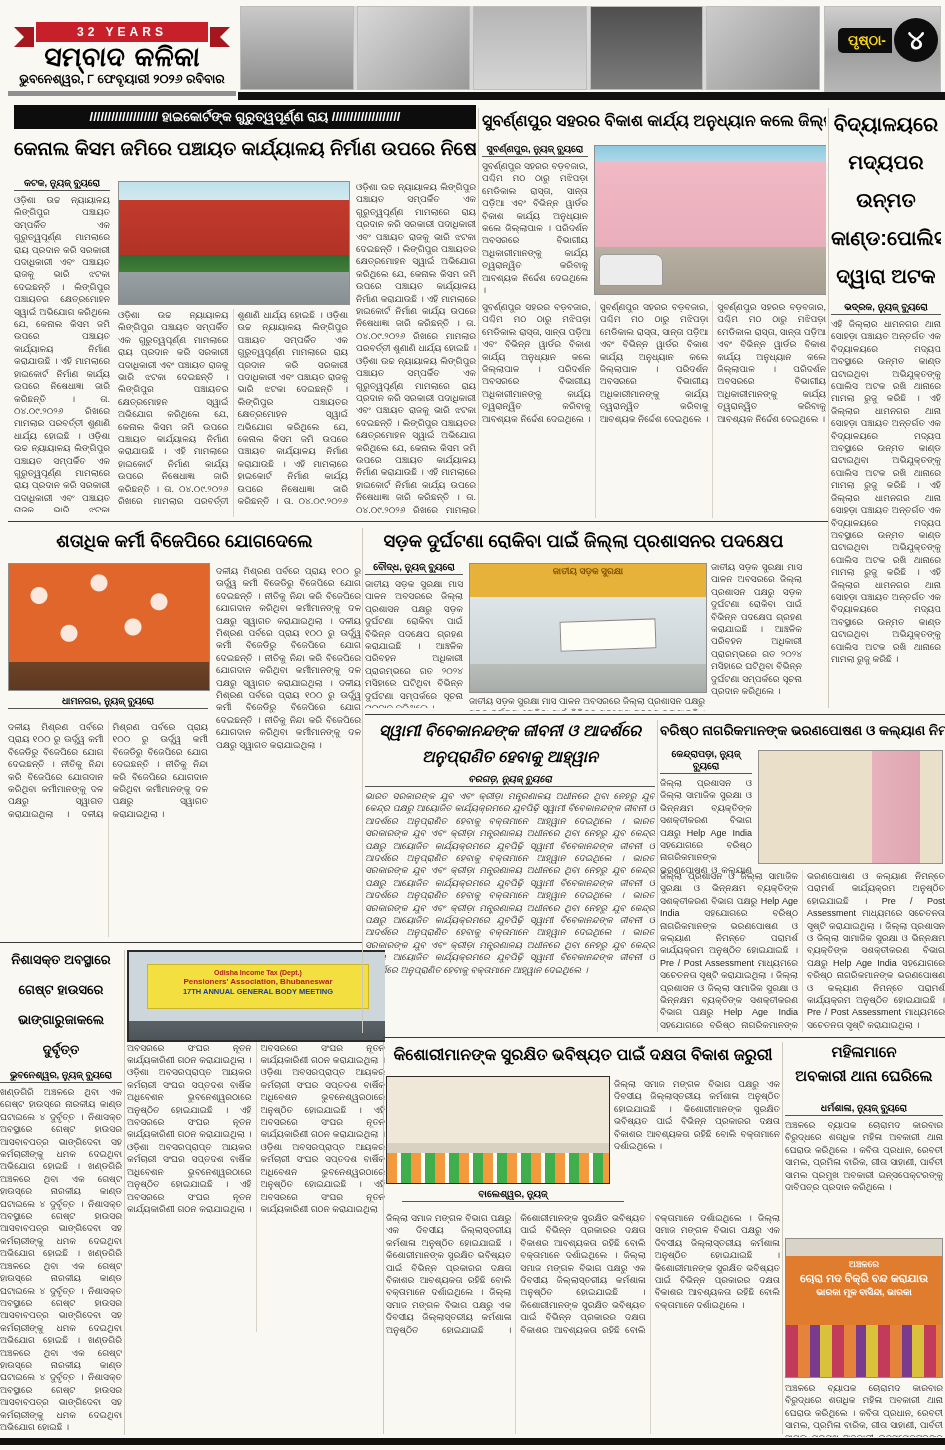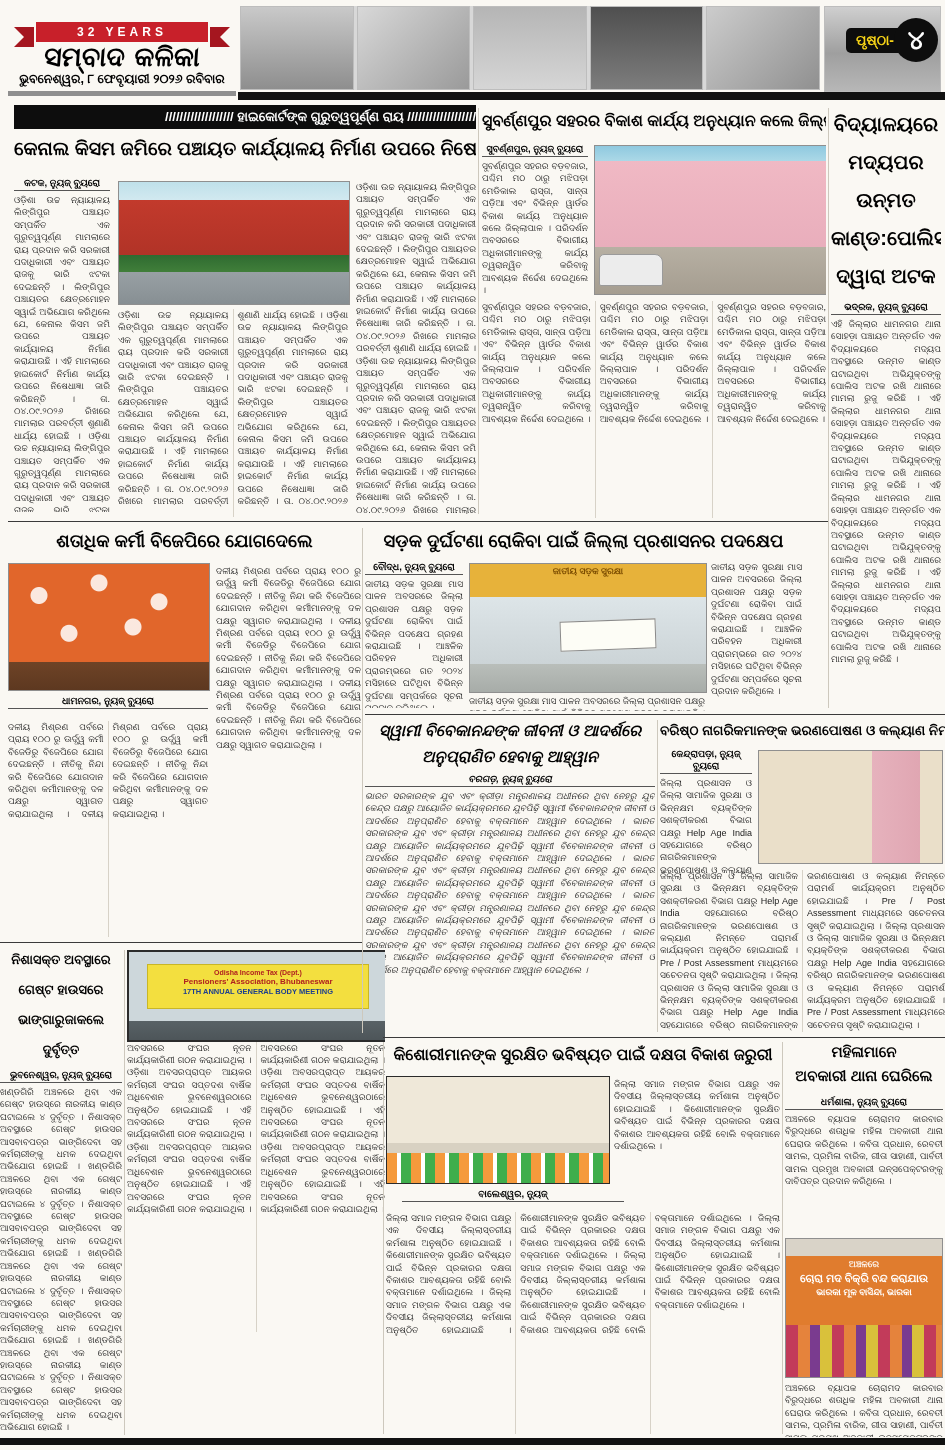--- a/index.html
+++ b/index.html
@@ -14,29 +14,29 @@
   .ribbon:after{right:-22px;border-right-color:transparent;}
   .logo{font-family:"DejaVu Serif","Liberation Serif",serif;font-weight:bold;font-size:27px;
         line-height:30px;color:#000;transform:skewX(-4deg);}
   .dateline{font-weight:bold;font-size:12.5px;margin-top:0;color:#000;}
   .mast-rule{height:5px;background:#8f8f8f;margin-top:4px;}
   .photo-strip{position:absolute;left:240px;top:6px;width:580px;height:84px;display:flex;gap:3px;
                background:#d8d8d8;padding:0;}
   .strip-ph{flex:1;border:1px solid #bdbdbd;}
   .hdr-right{position:absolute;left:824px;top:6px;width:115px;height:84px;border:1px solid #bdbdbd;
              background:linear-gradient(180deg,#cfcfcf 0%,#9f9f9f 55%,#b7b7b7 100%);}
-  .page-badge{position:absolute;right:2px;top:16px;height:34px;display:flex;align-items:center;}
+  .page-badge{position:absolute;right:2px;top:16px;height:34px;display:flex;align-items:center;gap:8px;}
   .page-badge .stem{background:#0d0d0d;color:#f7d417;font-weight:bold;font-size:14px;
                     padding:4px 6px 4px 10px;border-radius:5px 0 0 5px;}
   .page-badge .bow{width:44px;height:44px;margin-left:-6px;background:#0d0d0d;border-radius:50%;
                    color:#fff;font-weight:bold;font-size:26px;display:flex;align-items:center;justify-content:center;}
   .hdr-bar{position:absolute;left:238px;top:92px;width:707px;height:8px;background:#111;}
   
   .art{position:absolute;overflow:hidden;}
-  .kicker{background:#0d0d0d;color:#fff;font-weight:bold;text-align:right;font-size:13px;
+  .kicker{background:#0d0d0d;color:#fff;font-weight:bold;text-align:center;font-size:13px;
           height:24px;line-height:24px;white-space:nowrap;overflow:hidden;}
   .hl{font-weight:bold;color:#000;text-align:center;overflow:hidden;}
   .nowrap{white-space:nowrap;}
   .byline{font-weight:bold;font-size:9.5px;text-align:center;color:#000;
           border-bottom:1px solid #555;padding-bottom:1px;margin-bottom:3px;}
   .body{font-size:9px;line-height:1.38;text-align:justify;color:#1a1a1a;overflow:hidden;}
   .cols2{column-count:2;column-gap:9px;column-rule:1px solid #d7d2c7;}
   .cols3{column-count:3;column-gap:9px;column-rule:1px solid #d7d2c7;}
   .abs{position:absolute;}
   .photo{position:absolute;border:1px solid #8f8f8f;overflow:hidden;}
@@ -218,21 +218,21 @@
     </div>
     <div class="body abs" style="left:228px;top:38px;width:166px;height:130px;">ଜିଲ୍ଲା ସମାଜ ମଙ୍ଗଳ ବିଭାଗ ପକ୍ଷରୁ ଏକ ଦିବସୀୟ ଜିଲ୍ଲାସ୍ତରୀୟ କର୍ମଶାଳା ଅନୁଷ୍ଠିତ ହୋଇଯାଇଛି । କିଶୋରୀମାନଙ୍କ ସୁରକ୍ଷିତ ଭବିଷ୍ୟତ ପାଇଁ ବିଭିନ୍ନ ପ୍ରକାରର ଦକ୍ଷତା ବିକାଶର ଆବଶ୍ୟକତା ରହିଛି ବୋଲି ବକ୍ତାମାନେ ଦର୍ଶାଇଥିଲେ ।</div>
     <div class="body cols3 abs" style="left:0;top:172px;width:394px;height:222px;">ଜିଲ୍ଲା ସମାଜ ମଙ୍ଗଳ ବିଭାଗ ପକ୍ଷରୁ ଏକ ଦିବସୀୟ ଜିଲ୍ଲାସ୍ତରୀୟ କର୍ମଶାଳା ଅନୁଷ୍ଠିତ ହୋଇଯାଇଛି । କିଶୋରୀମାନଙ୍କ ସୁରକ୍ଷିତ ଭବିଷ୍ୟତ ପାଇଁ ବିଭିନ୍ନ ପ୍ରକାରର ଦକ୍ଷତା ବିକାଶର ଆବଶ୍ୟକତା ରହିଛି ବୋଲି ବକ୍ତାମାନେ ଦର୍ଶାଇଥିଲେ । ଜିଲ୍ଲା ସମାଜ ମଙ୍ଗଳ ବିଭାଗ ପକ୍ଷରୁ ଏକ ଦିବସୀୟ ଜିଲ୍ଲାସ୍ତରୀୟ କର୍ମଶାଳା ଅନୁଷ୍ଠିତ ହୋଇଯାଇଛି । କିଶୋରୀମାନଙ୍କ ସୁରକ୍ଷିତ ଭବିଷ୍ୟତ ପାଇଁ ବିଭିନ୍ନ ପ୍ରକାରର ଦକ୍ଷତା ବିକାଶର ଆବଶ୍ୟକତା ରହିଛି ବୋଲି ବକ୍ତାମାନେ ଦର୍ଶାଇଥିଲେ । ଜିଲ୍ଲା ସମାଜ ମଙ୍ଗଳ ବିଭାଗ ପକ୍ଷରୁ ଏକ ଦିବସୀୟ ଜିଲ୍ଲାସ୍ତରୀୟ କର୍ମଶାଳା ଅନୁଷ୍ଠିତ ହୋଇଯାଇଛି । କିଶୋରୀମାନଙ୍କ ସୁରକ୍ଷିତ ଭବିଷ୍ୟତ ପାଇଁ ବିଭିନ୍ନ ପ୍ରକାରର ଦକ୍ଷତା ବିକାଶର ଆବଶ୍ୟକତା ରହିଛି ବୋଲି ବକ୍ତାମାନେ ଦର୍ଶାଇଥିଲେ । ଜିଲ୍ଲା ସମାଜ ମଙ୍ଗଳ ବିଭାଗ ପକ୍ଷରୁ ଏକ ଦିବସୀୟ ଜିଲ୍ଲାସ୍ତରୀୟ କର୍ମଶାଳା ଅନୁଷ୍ଠିତ ହୋଇଯାଇଛି । କିଶୋରୀମାନଙ୍କ ସୁରକ୍ଷିତ ଭବିଷ୍ୟତ ପାଇଁ ବିଭିନ୍ନ ପ୍ରକାରର ଦକ୍ଷତା ବିକାଶର ଆବଶ୍ୟକତା ରହିଛି ବୋଲି ବକ୍ତାମାନେ ଦର୍ଶାଇଥିଲେ ।</div>
   </div>
 
   <div class="art" style="left:785px;top:1040px;width:158px;height:397px;">
     <div class="hl" style="font-size:15px;line-height:24px;">
       <div>ମହିଳାମାନେ</div>
       <div class="nowrap">ଅବକାରୀ ଥାନା ଘେରିଲେ</div>
     </div>
-    <div class="byline" style="margin-top:8px;">ଧର୍ମଶାଳା, ନ୍ୟୁଜ୍ ବ୍ୟୁରୋ</div>
+    <div class="byline" style="margin-top:14px;">ଧର୍ମଶାଳା, ନ୍ୟୁଜ୍ ବ୍ୟୁରୋ</div>
     <div class="body" style="height:84px;">ଅଞ୍ଚଳରେ ବ୍ୟାପକ ଚୋରାମଦ କାରବାର ବିରୁଦ୍ଧରେ ଶତାଧିକ ମହିଳା ଅବକାରୀ ଥାନା ଘେରାଉ କରିଥିଲେ । କବିତା ପ୍ରଧାନ, ରେବତୀ ସାମଲ, ପ୍ରମିଳା ବାରିକ, ଗୀତା ସାହାଣୀ, ପାର୍ବତୀ ସାମଲ ପ୍ରମୁଖ ଅବକାରୀ ଇନ୍ସପେକ୍ଟରଙ୍କୁ ଦାବିପତ୍ର ପ୍ରଦାନ କରିଥିଲେ ।</div>
     <div class="photo ph-protest" style="left:0;top:198px;width:156px;height:138px;">
       <div class="banner-txt">
         <div class="b1">ଅଞ୍ଚଳରେ</div>
         <div class="b2">ଚୋରା ମଦ ବିକ୍ରି ବନ୍ଦ କରାଯାଉ</div>
         <div class="b3">ଭାରକା ମୂଳ ବାସିନ୍ଦା, ଭାରକା</div>
       </div>
     </div>
     <div class="body abs" style="left:0;top:342px;width:158px;height:55px;">ଅଞ୍ଚଳରେ ବ୍ୟାପକ ଚୋରାମଦ କାରବାର ବିରୁଦ୍ଧରେ ଶତାଧିକ ମହିଳା ଅବକାରୀ ଥାନା ଘେରାଉ କରିଥିଲେ । କବିତା ପ୍ରଧାନ, ରେବତୀ ସାମଲ, ପ୍ରମିଳା ବାରିକ, ଗୀତା ସାହାଣୀ, ପାର୍ବତୀ ସାମଲ ପ୍ରମୁଖ ଅବକାରୀ ଇନ୍ସପେକ୍ଟରଙ୍କୁ ଦାବିପତ୍ର ପ୍ରଦାନ କରିଥିଲେ ।</div>
   </div>

